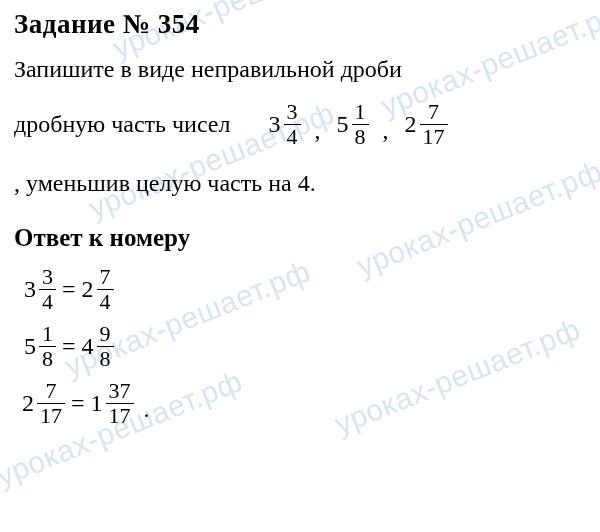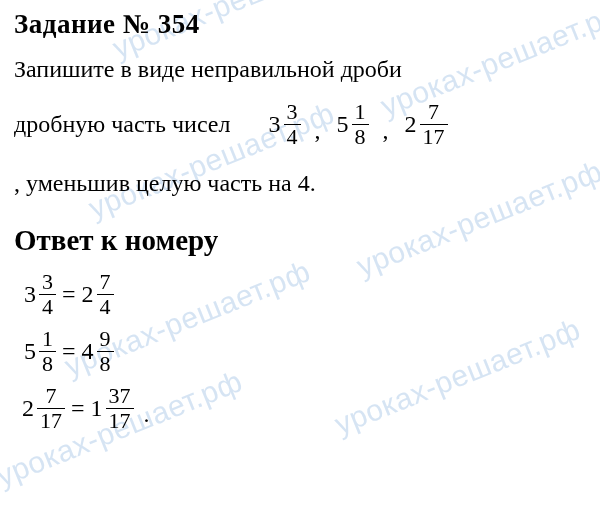--- a/index.html
+++ b/index.html
@@ -91,21 +91,21 @@
     border-top: 1.5px solid #000;
   }
   .comma {
     font-size: 24px;
     padding: 0 4px 0 2px;
     align-self: flex-end;
     margin-bottom: 4px;
   }
 
   .answer-head {
-    font-size: 29px;
+    font-size: 25px;
     font-weight: bold;
     margin: 26px 0 14px 0;
   }
 
   .eq {
     display: flex;
     align-items: center;
     margin: 0 0 10px 0;
     padding-left: 8px;
   }

